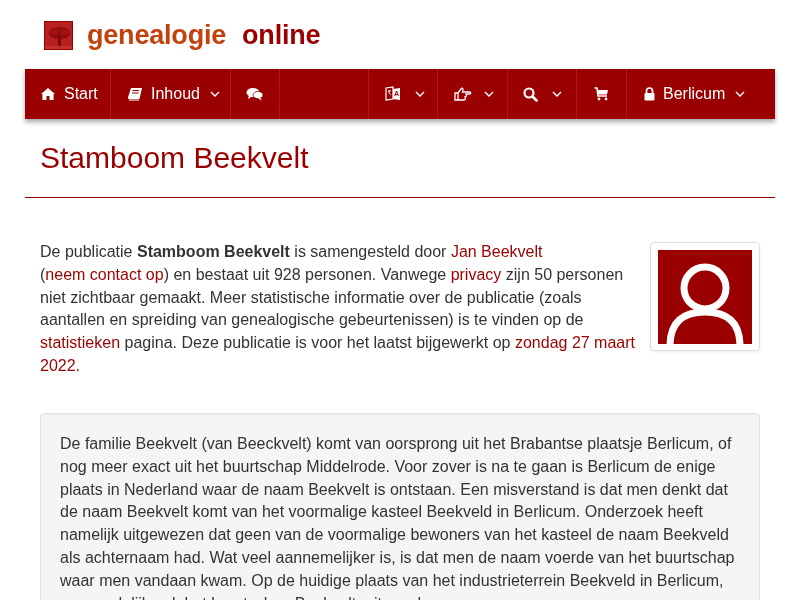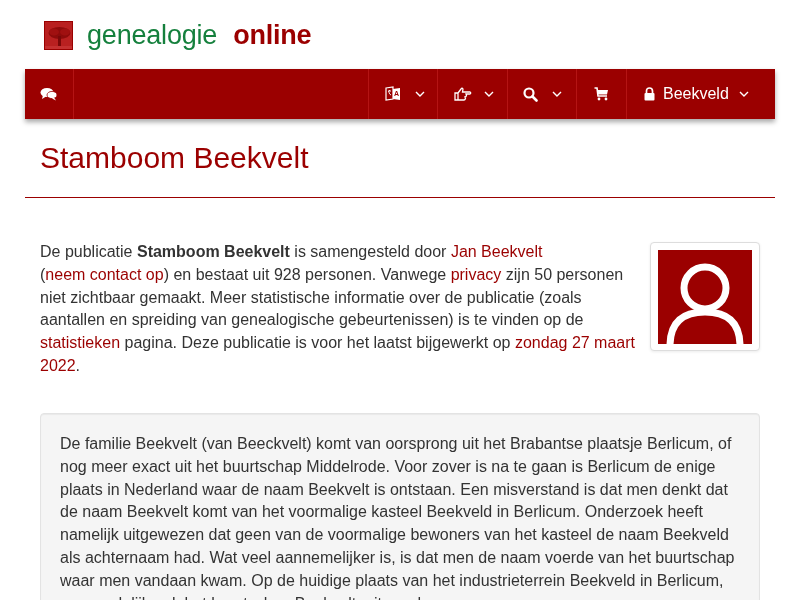--- a/index.html
+++ b/index.html
@@ -3,21 +3,21 @@
   <meta charset="utf-8">
   <style>
     * { box-sizing: border-box; margin: 0; padding: 0; }
     html, body { width: 800px; height: 600px; overflow: hidden; background: #ffffff; }
     body { font-family: "Liberation Sans", sans-serif; color: #333333; position: relative; }
 
     .brand { position: absolute; left: 44px; top: 18px; height: 34px; display: flex; align-items: center; }
     .brand-logo { width: 29px; height: 29px; border: 1px solid #9a0000; background: #b51a1a; position: relative; overflow: hidden; }
     .brand-logo svg { display: block; }
     .brand-text { margin-left: 14px; font-size: 27px; line-height: 30px; letter-spacing: -0.2px; }
-    .brand-text .g { color: #15803d; }
+    .brand-text .g { color: #c2410c; font-weight: bold; }
     .brand-text .o { color: #9b0000; font-weight: bold; margin-left: 16px; }
 
     .navbar { position: absolute; left: 25px; top: 69px; width: 750px; height: 50px; background: #9b0000;
               box-shadow: 0 3px 5px rgba(0,0,0,0.35); display: flex; }
     .nav-item { height: 50px; display: flex; align-items: center; color: #ffffff; font-size: 16px;
                 border-right: 1px solid #b41414; cursor: pointer; }
     .nav-item .ic { display: inline-flex; align-items: center; justify-content: center; }
     .nav-item .caret { margin-left: 10px; display: inline-flex; }
     .nav-spacer { flex: 1; border-right: 1px solid #b41414; }
 
@@ -49,20 +49,43 @@
       <rect x="13" y="14" width="3" height="11" fill="#7a0808"></rect>
       <rect x="0" y="24" width="29" height="5" fill="#c43030"></rect>
     </svg>
   </div>
   <div class="brand-text">
     <span class="g">genealogie</span><span class="o">online</span>
   </div>
 </div>
 
 <nav class="navbar">
+  <div class="nav-item" style="width:86px;padding-left:15px;">
+    <span class="ic">
+      <svg width="16" height="14" viewBox="0 0 16 14">
+          <path d="M8 1 L1 7 L2.4 7 L2.4 13 L6.5 13 L6.5 9 L9.5 9 L9.5 13 L13.6 13 L13.6 7 L15 7 Z" fill="#fff"></path>
+        </svg>
+    </span>
+    <span style="margin-left:8px;">Start</span>
+  </div>
+  <div class="nav-item" style="width:120px;padding-left:16px;">
+    <span class="ic">
+      <svg width="16" height="14" viewBox="0 0 16 14">
+          <path d="M4 1 L15 1 L12.5 12 L2 12 Q0.5 12 1 10.5 Z" fill="#fff"></path>
+          <path d="M5.5 3.5 L12 3.5 M5 6 L11.5 6" stroke="#9b0000" stroke-width="1.2"></path>
+          <path d="M2 13 L12 13" stroke="#fff" stroke-width="1"></path>
+        </svg>
+    </span>
+    <span style="margin-left:8px;">Inhoud</span>
+    <span class="caret">
+      <svg width="10" height="6" viewBox="0 0 10 6">
+          <path d="M1 1 L5 5 L9 1" stroke="#fff" stroke-width="1.4" fill="none"></path>
+        </svg>
+    </span>
+  </div>
   <div class="nav-item" style="width:49px;justify-content:center;">
     <span class="ic">
       <svg width="18" height="14" viewBox="0 0 18 14">
           <ellipse cx="7" cy="5.5" rx="6.5" ry="4.5" fill="#fff"></ellipse>
           <path d="M3 8 L2 12 L6 9.5 Z" fill="#fff"></path>
           <ellipse cx="12" cy="8" rx="5" ry="3.6" fill="#fff" stroke="#9b0000" stroke-width="0.8"></ellipse>
           <path d="M14 10.5 L16 13.5 L12 11.5 Z" fill="#fff"></path>
         </svg>
     </span>
   </div>
@@ -117,21 +140,21 @@
         </svg>
     </span>
   </div>
   <div class="nav-item" style="width:148px;padding-left:17px;border-right:none;">
     <span class="ic">
       <svg width="11" height="14" viewBox="0 0 11 14">
           <path d="M2.5 6 L2.5 4 Q2.5 1 5.5 1 Q8.5 1 8.5 4 L8.5 6" stroke="#fff" stroke-width="1.7" fill="none"></path>
           <rect x="0.5" y="6" width="10" height="7.5" rx="1" fill="#fff"></rect>
         </svg>
     </span>
-    <span style="margin-left:8px;">Beekveld</span>
+    <span style="margin-left:8px;">Berlicum</span>
     <span class="caret">
       <svg width="10" height="6" viewBox="0 0 10 6">
           <path d="M1 1 L5 5 L9 1" stroke="#fff" stroke-width="1.4" fill="none"></path>
         </svg>
     </span>
   </div>
 </nav>
 
 <h1 class="page-title">Stamboom Beekvelt</h1>
 <div class="title-rule"></div>

